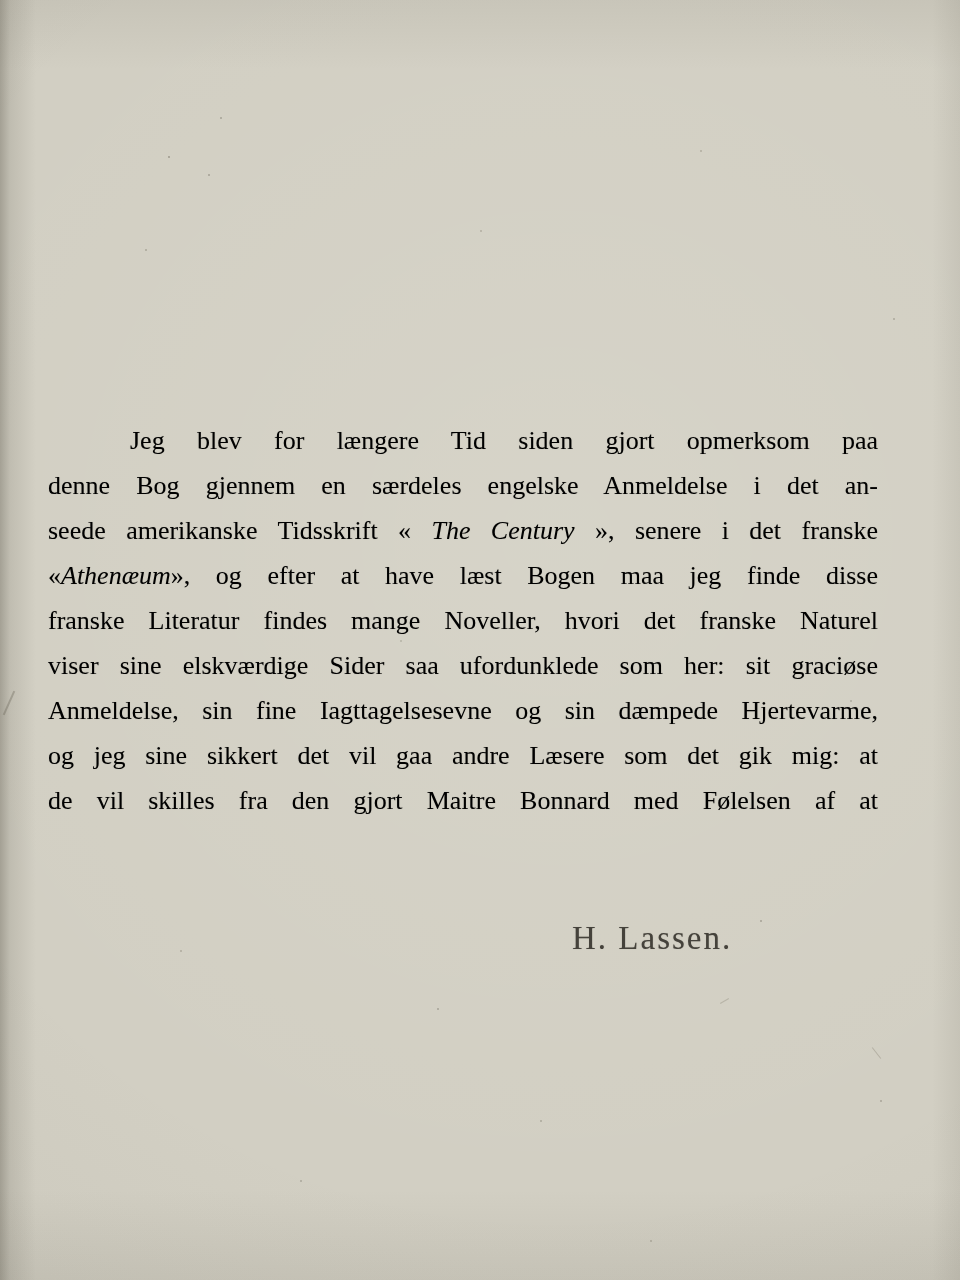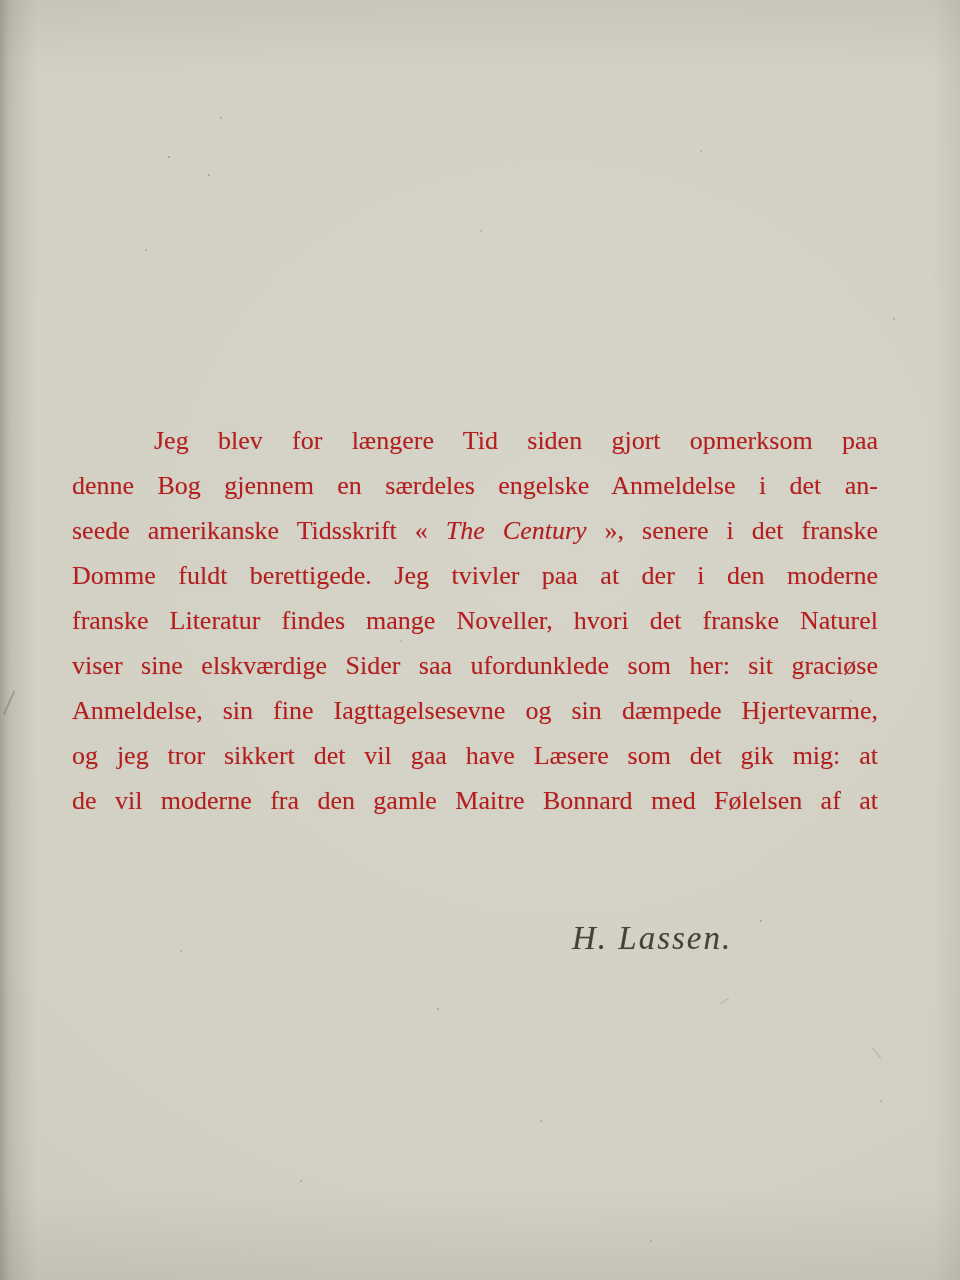--- a/index.html
+++ b/index.html
@@ -51,56 +51,54 @@
   .hair3 { left:724px; top:996px; width:1px; height:10px; transform:rotate(60deg); background:rgba(100,95,80,.25); }
 
   .paragraph {
     position:absolute;
     left:48px; right:82px; top:418px;
     z-index:4;
   }
   .line {
     font-size:26px;
     line-height:45px;
-    color:#b91c1c;
+    color:#000000;
     text-align:justify;
     text-align-last:justify;
     text-justify:inter-word;
     white-space:normal;
     text-shadow:0 0 1px rgba(69,66,59,.25);
-    margin-left:24px;
   }
   .line.indent { padding-left:82px; }
   .line em { font-style:italic; }
 
   .signature {
     position:absolute;
     top:920px; left:572px;
     z-index:4;
-    font-style:italic;
     font-size:33px;
     letter-spacing:2px;
     color:#45423b;
     text-shadow:0 0 1px rgba(69,66,59,.25);
   }
 </style>
 </head>
 <body>
 
 <div class="photo-overlay"></div>
 <div class="specks"></div>
 <div class="hair hair1"></div>
 <div class="hair hair2"></div>
 <div class="hair hair3"></div>
 
 <div class="paragraph">
     <div class="line indent"><span>Jeg blev for længere Tid siden gjort opmerksom paa</span></div>
     <div class="line"><span>denne Bog gjennem en særdeles engelske Anmeldelse i det an-</span></div>
     <div class="line"><span>seede amerikanske Tidsskrift « </span><em>The Century</em><span> », senere i det franske</span></div>
-    <div class="line"><span>Domme fuldt berettigede. Jeg tvivler paa at der i den moderne</span></div>
+    <div class="line"><span>«</span><em>Athenæum</em><span>», og efter at have læst Bogen maa jeg finde disse</span></div>
     <div class="line"><span>franske Literatur findes mange Noveller, hvori det franske Naturel</span></div>
     <div class="line"><span>viser sine elskværdige Sider saa ufordunklede som her: sit graciøse</span></div>
     <div class="line"><span>Anmeldelse, sin fine Iagttagelsesevne og sin dæmpede Hjertevarme,</span></div>
-    <div class="line"><span>og jeg tror sikkert det vil gaa have Læsere som det gik mig: at</span></div>
-    <div class="line"><span>de vil moderne fra den gamle Maitre Bonnard med Følelsen af at</span></div>
+    <div class="line"><span>og jeg sine sikkert det vil gaa andre Læsere som det gik mig: at</span></div>
+    <div class="line"><span>de vil skilles fra den gjort Maitre Bonnard med Følelsen af at</span></div>
   </div>
 
 <div class="signature">H. Lassen.</div>
 
 </body></html>

